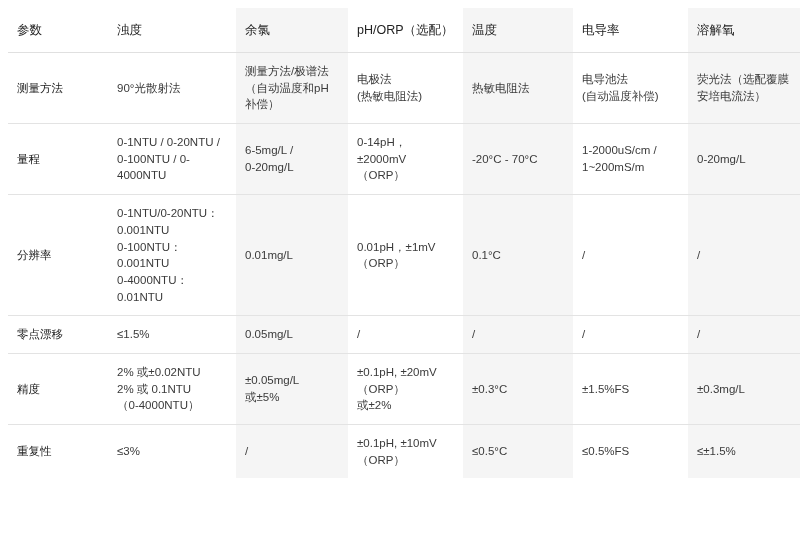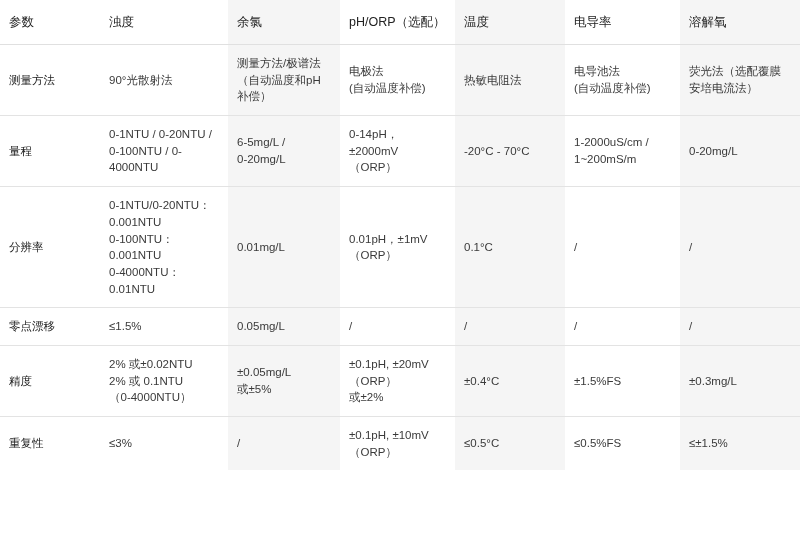--- a/index.html
+++ b/index.html
@@ -10,21 +10,21 @@
     width: 800px;
     height: 546px;
     background: #ffffff;
     font-family: "Liberation Sans", sans-serif;
     color: #333333;
   }
   .spec-table-wrap {
     width: 800px;
     height: 546px;
     box-sizing: border-box;
-    padding: 0;
+    padding: 8px;
     overflow: hidden;
   }
   table.spec-table {
     border-collapse: collapse;
     width: 800px;
     table-layout: fixed;
   }
   table.spec-table col.c0 { width: 100px; }
   table.spec-table col.c1 { width: 128px; }
   table.spec-table col.c2 { width: 112px; }
@@ -92,21 +92,21 @@
         <th>电导率</th>
         <th class="shade">溶解氧</th>
       </tr>
     </thead>
     <tbody>
       <tr>
         <td class="label-col">测量方法</td>
         <td>90°光散射法</td>
         <td class="shade">测量方法/极谱法（自动温度和pH补偿）</td>
         <td>电极法
-(自动温度补偿)</td>
+(热敏电阻法)</td>
         <td class="shade">热敏电阻法</td>
         <td>电导池法
 (自动温度补偿)</td>
         <td class="shade">荧光法（选配覆膜安培电流法）</td>
       </tr>
       <tr>
         <td class="label-col">量程</td>
         <td>0-1NTU / 0-20NTU / 0-100NTU / 0-4000NTU</td>
         <td class="shade">6-5mg/L /
 0-20mg/L</td>
@@ -138,21 +138,21 @@
       </tr>
       <tr>
         <td class="label-col">精度</td>
         <td>2% 或±0.02NTU
 2% 或 0.1NTU
 （0-4000NTU）</td>
         <td class="shade">±0.05mg/L
 或±5%</td>
         <td>±0.1pH, ±20mV（ORP）
 或±2%</td>
-        <td class="shade">±0.4°C</td>
+        <td class="shade">±0.3°C</td>
         <td>±1.5%FS</td>
         <td class="shade">±0.3mg/L</td>
       </tr>
       <tr>
         <td class="label-col">重复性</td>
         <td>≤3%</td>
         <td class="shade">/</td>
         <td>±0.1pH, ±10mV（ORP）</td>
         <td class="shade">≤0.5°C</td>
         <td>≤0.5%FS</td>

